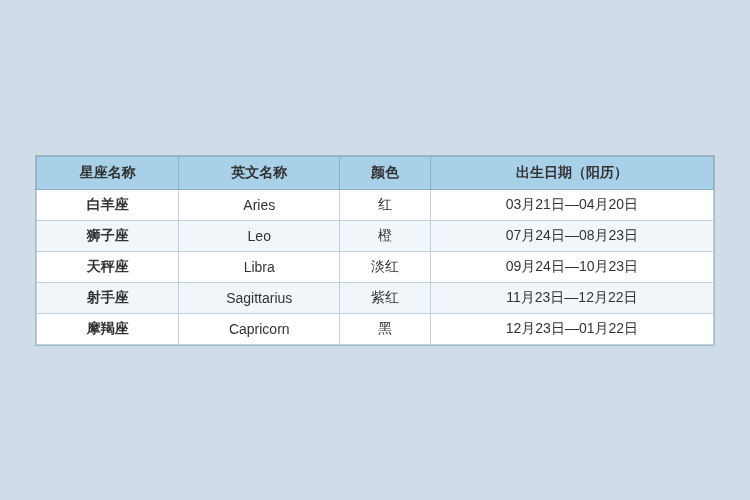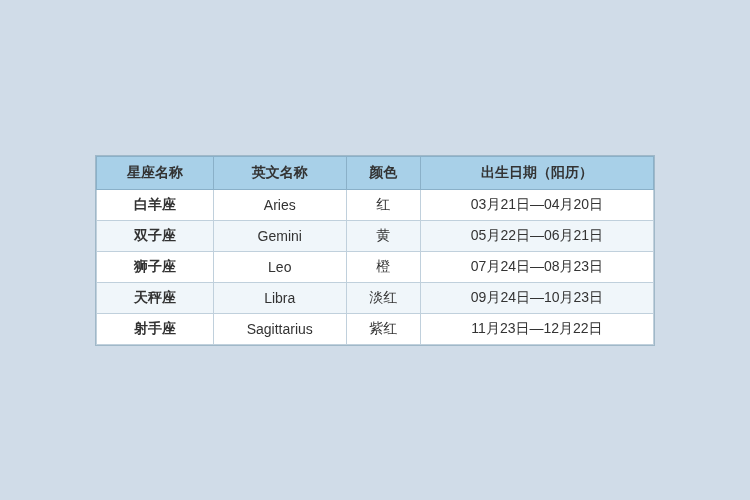--- a/index.html
+++ b/index.html
@@ -14,21 +14,21 @@
       background-color: #d0dce8;
       display: flex;
       align-items: center;
       justify-content: center;
       font-family: "Microsoft YaHei", "SimHei", Arial, sans-serif;
     }
 
     .container {
       background-color: #e8f0f8;
       border: 1px solid #a0b8c8;
-      width: 560px;
+      width: 680px;
     }
 
     table {
       width: 100%;
       border-collapse: collapse;
     }
 
     thead tr th {
       background-color: #a8d0e8;
       border: 1px solid #8ab0c8;
@@ -78,38 +78,38 @@
       </tr>
     </thead>
     <tbody id="table-body">
     <tr>
           <td>白羊座</td>
           <td>Aries</td>
           <td>红</td>
           <td>03月21日—04月20日</td>
         </tr>
         <tr>
-          <td>双子座</td>
-          <td>Gemini</td>
-          <td>黄</td>
-          <td>05月22日—06月21日</td>
-        </tr>
-        <tr>
           <td>狮子座</td>
           <td>Leo</td>
           <td>橙</td>
           <td>07月24日—08月23日</td>
         </tr>
         <tr>
           <td>天秤座</td>
           <td>Libra</td>
           <td>淡红</td>
           <td>09月24日—10月23日</td>
         </tr>
         <tr>
           <td>射手座</td>
           <td>Sagittarius</td>
           <td>紫红</td>
           <td>11月23日—12月22日</td>
         </tr>
+        <tr>
+          <td>摩羯座</td>
+          <td>Capricorn</td>
+          <td>黑</td>
+          <td>12月23日—01月22日</td>
+        </tr>
       </tbody>
   </table>
 </div>
 
 </body></html>

